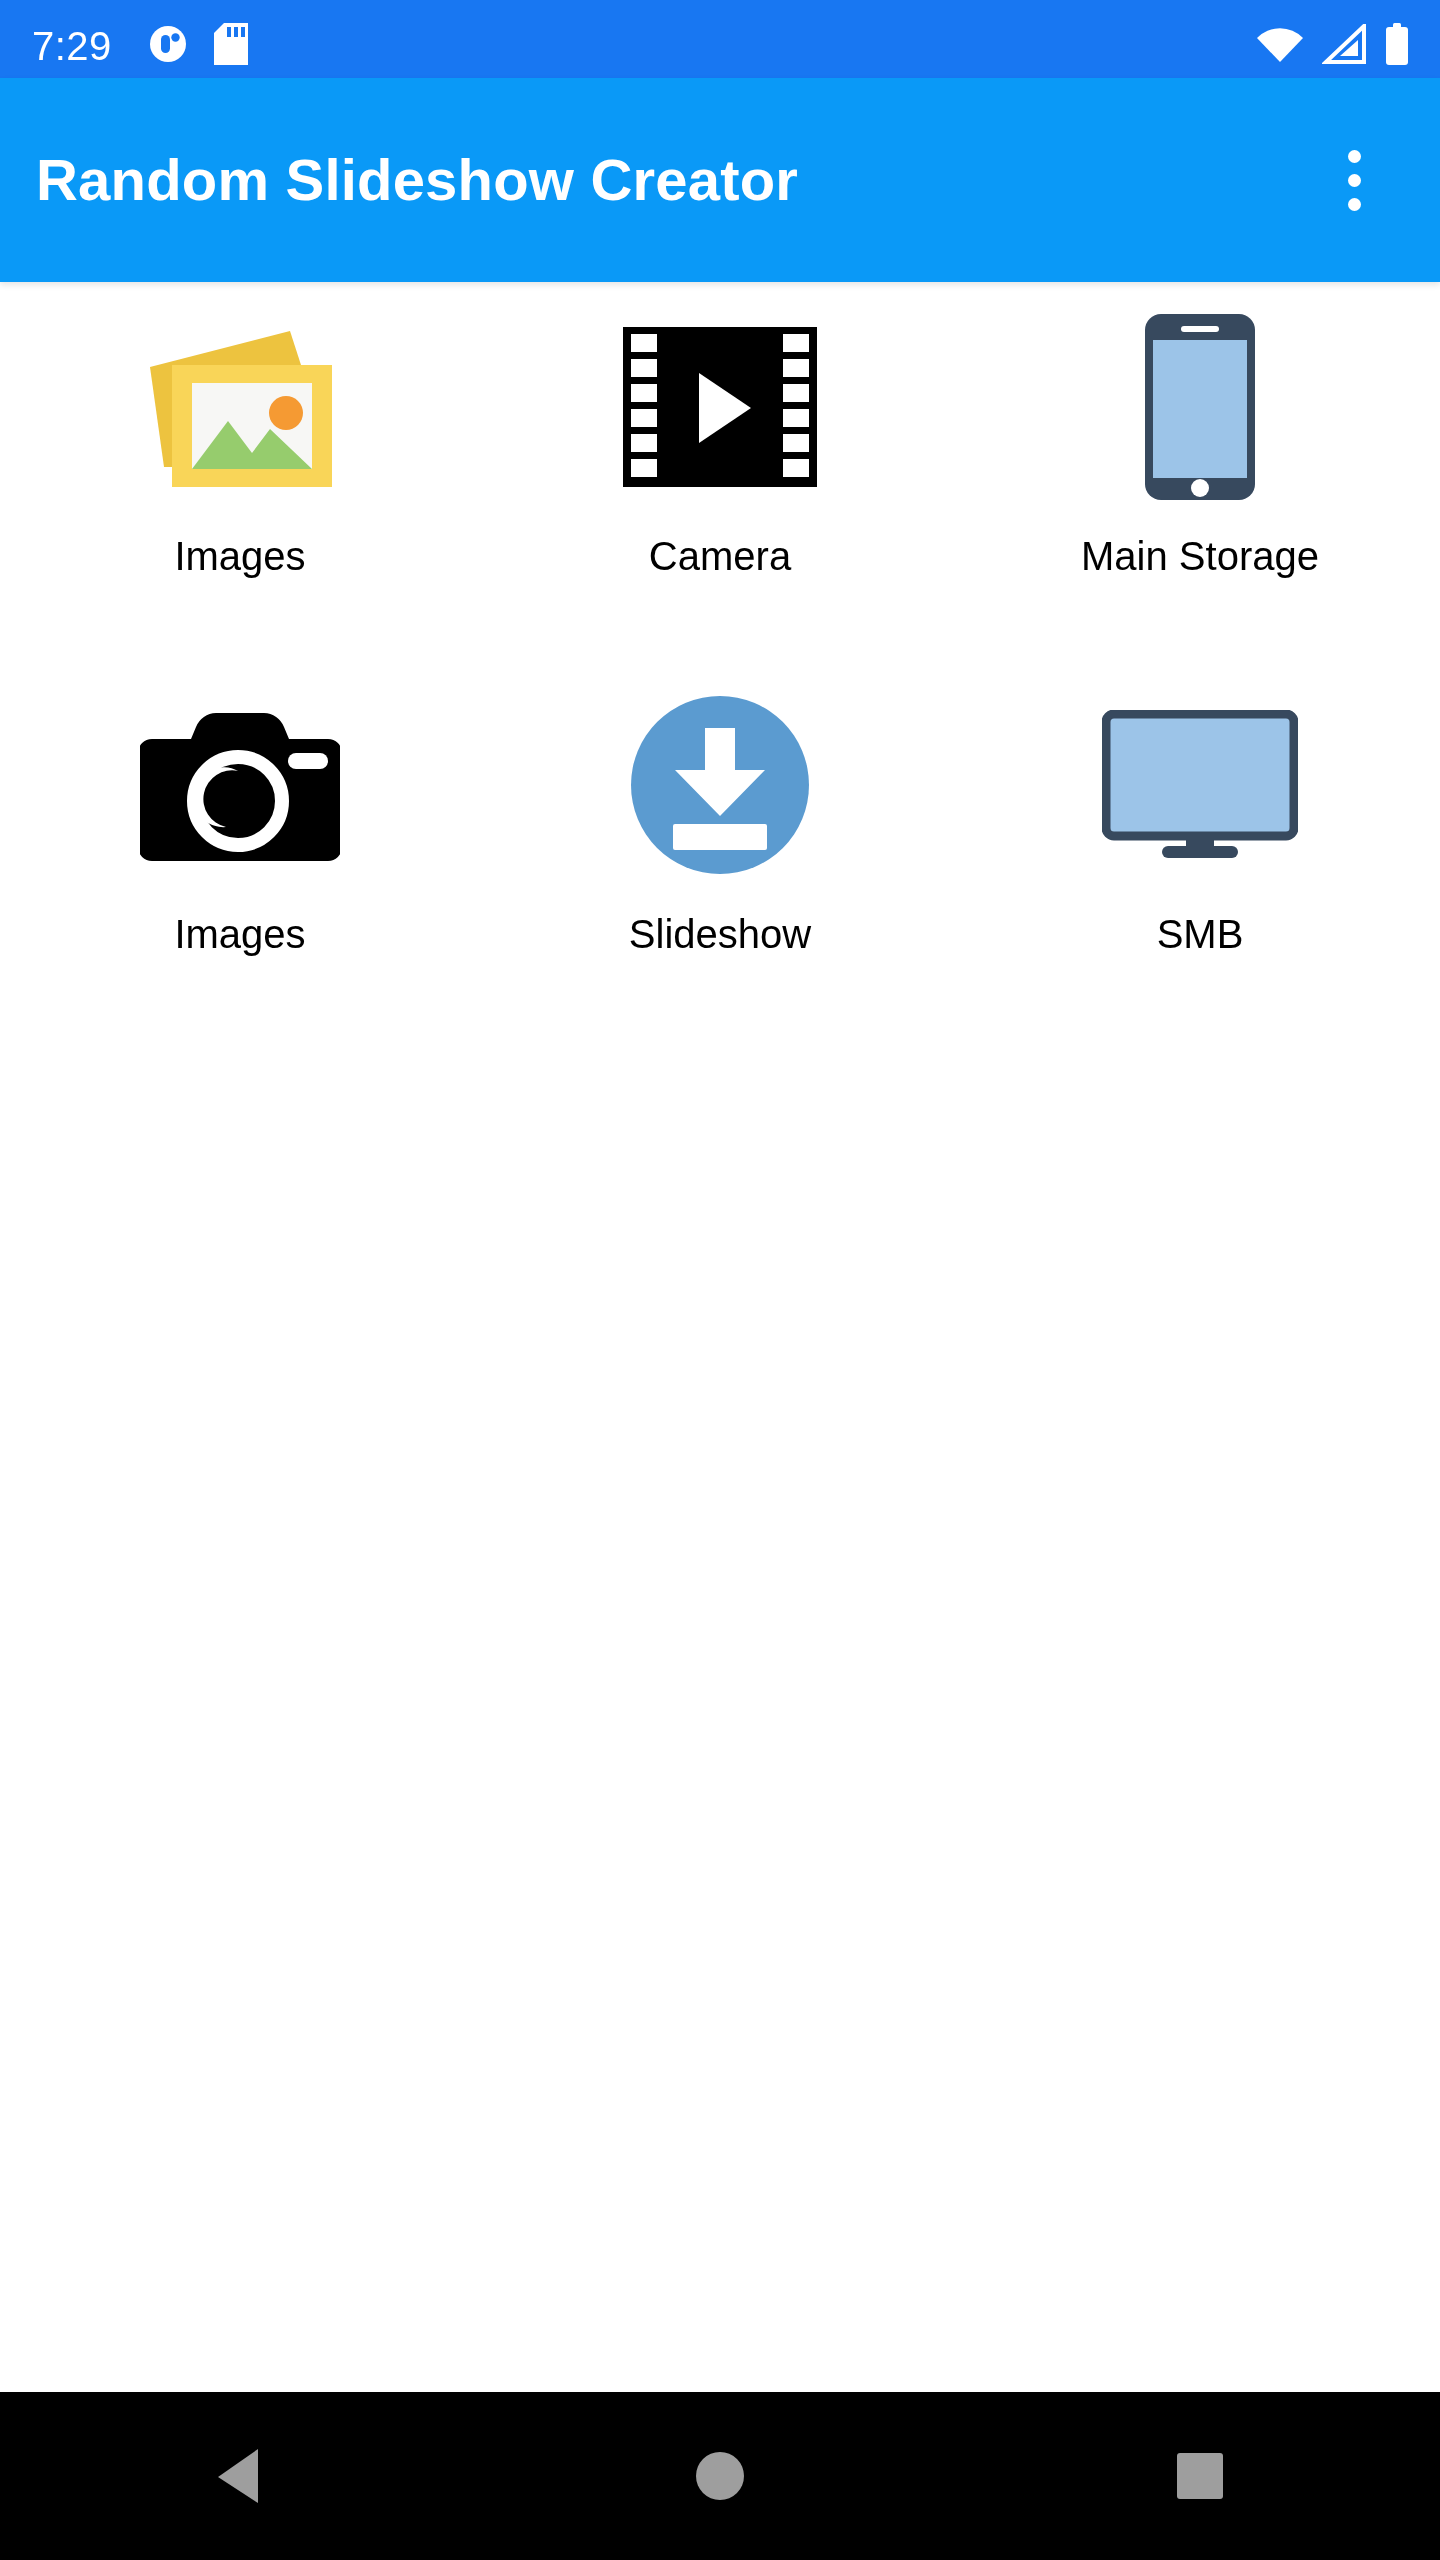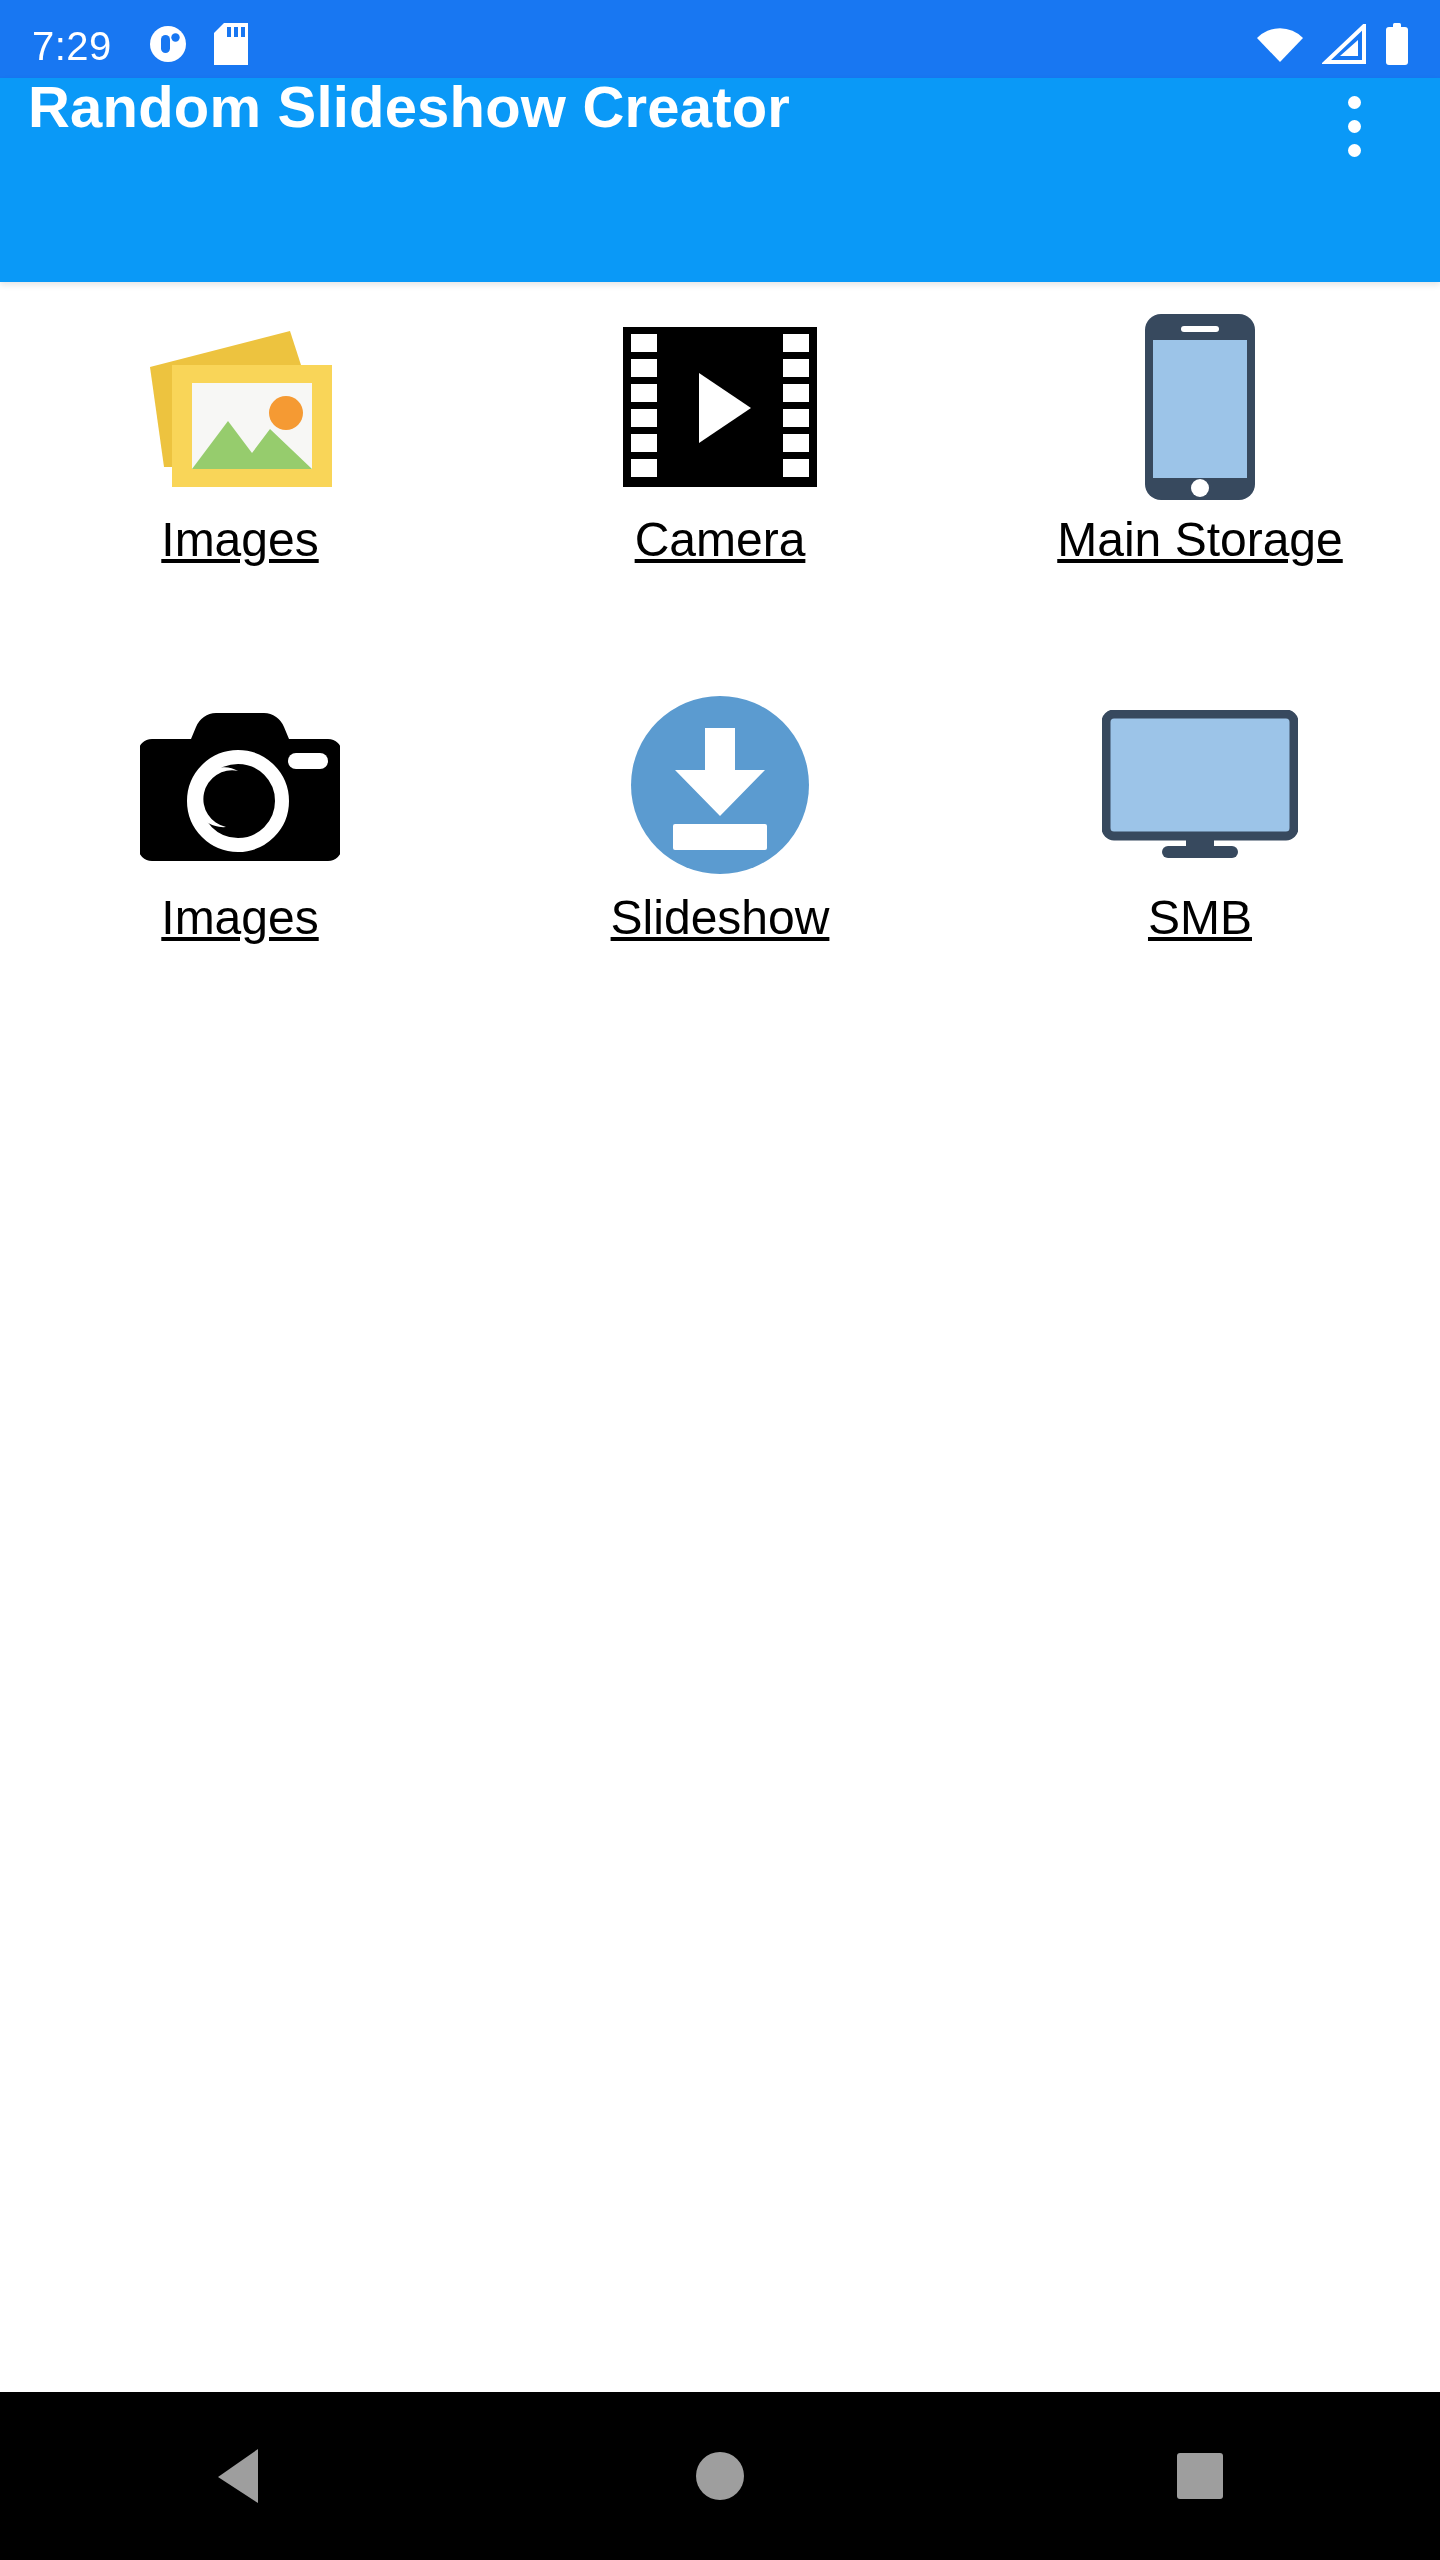--- a/index.html
+++ b/index.html
@@ -47,23 +47,23 @@
   }
 
   
   #app-bar {
     position: absolute;
     top: 78px; left: 0;
     width: 1440px;
     height: 204px;
     background: #0a99f7;
     display: flex;
-    align-items: flex-start;
+    align-items: center;
     box-sizing: border-box;
-    padding: 0 38px 0 28px;
+    padding: 0 38px 0 36px;
     box-shadow: 0 3px 6px rgba(0,0,0,0.10);
     z-index: 5;
   }
   #app-title {
     color: #ffffff;
     font-size: 58px;
     font-weight: bold;
     letter-spacing: 0.2px;
     line-height: 1;
   }
@@ -107,26 +107,25 @@
     cursor: pointer;
   }
   .cell-icon {
     height: 190px;
     width: 100%;
     display: flex;
     align-items: center;
     justify-content: center;
   }
   .cell-label {
-    margin-top: 14px;
-    font-size: 48px;
+    margin-top: 34px;
+    font-size: 40px;
     color: #000000;
     line-height: 1;
     text-align: center;
-    text-decoration: underline;
   }
 
   
   #nav-bar {
     position: absolute;
     left: 0;
     top: 2392px;
     width: 1440px;
     height: 168px;
     background: #000000;

